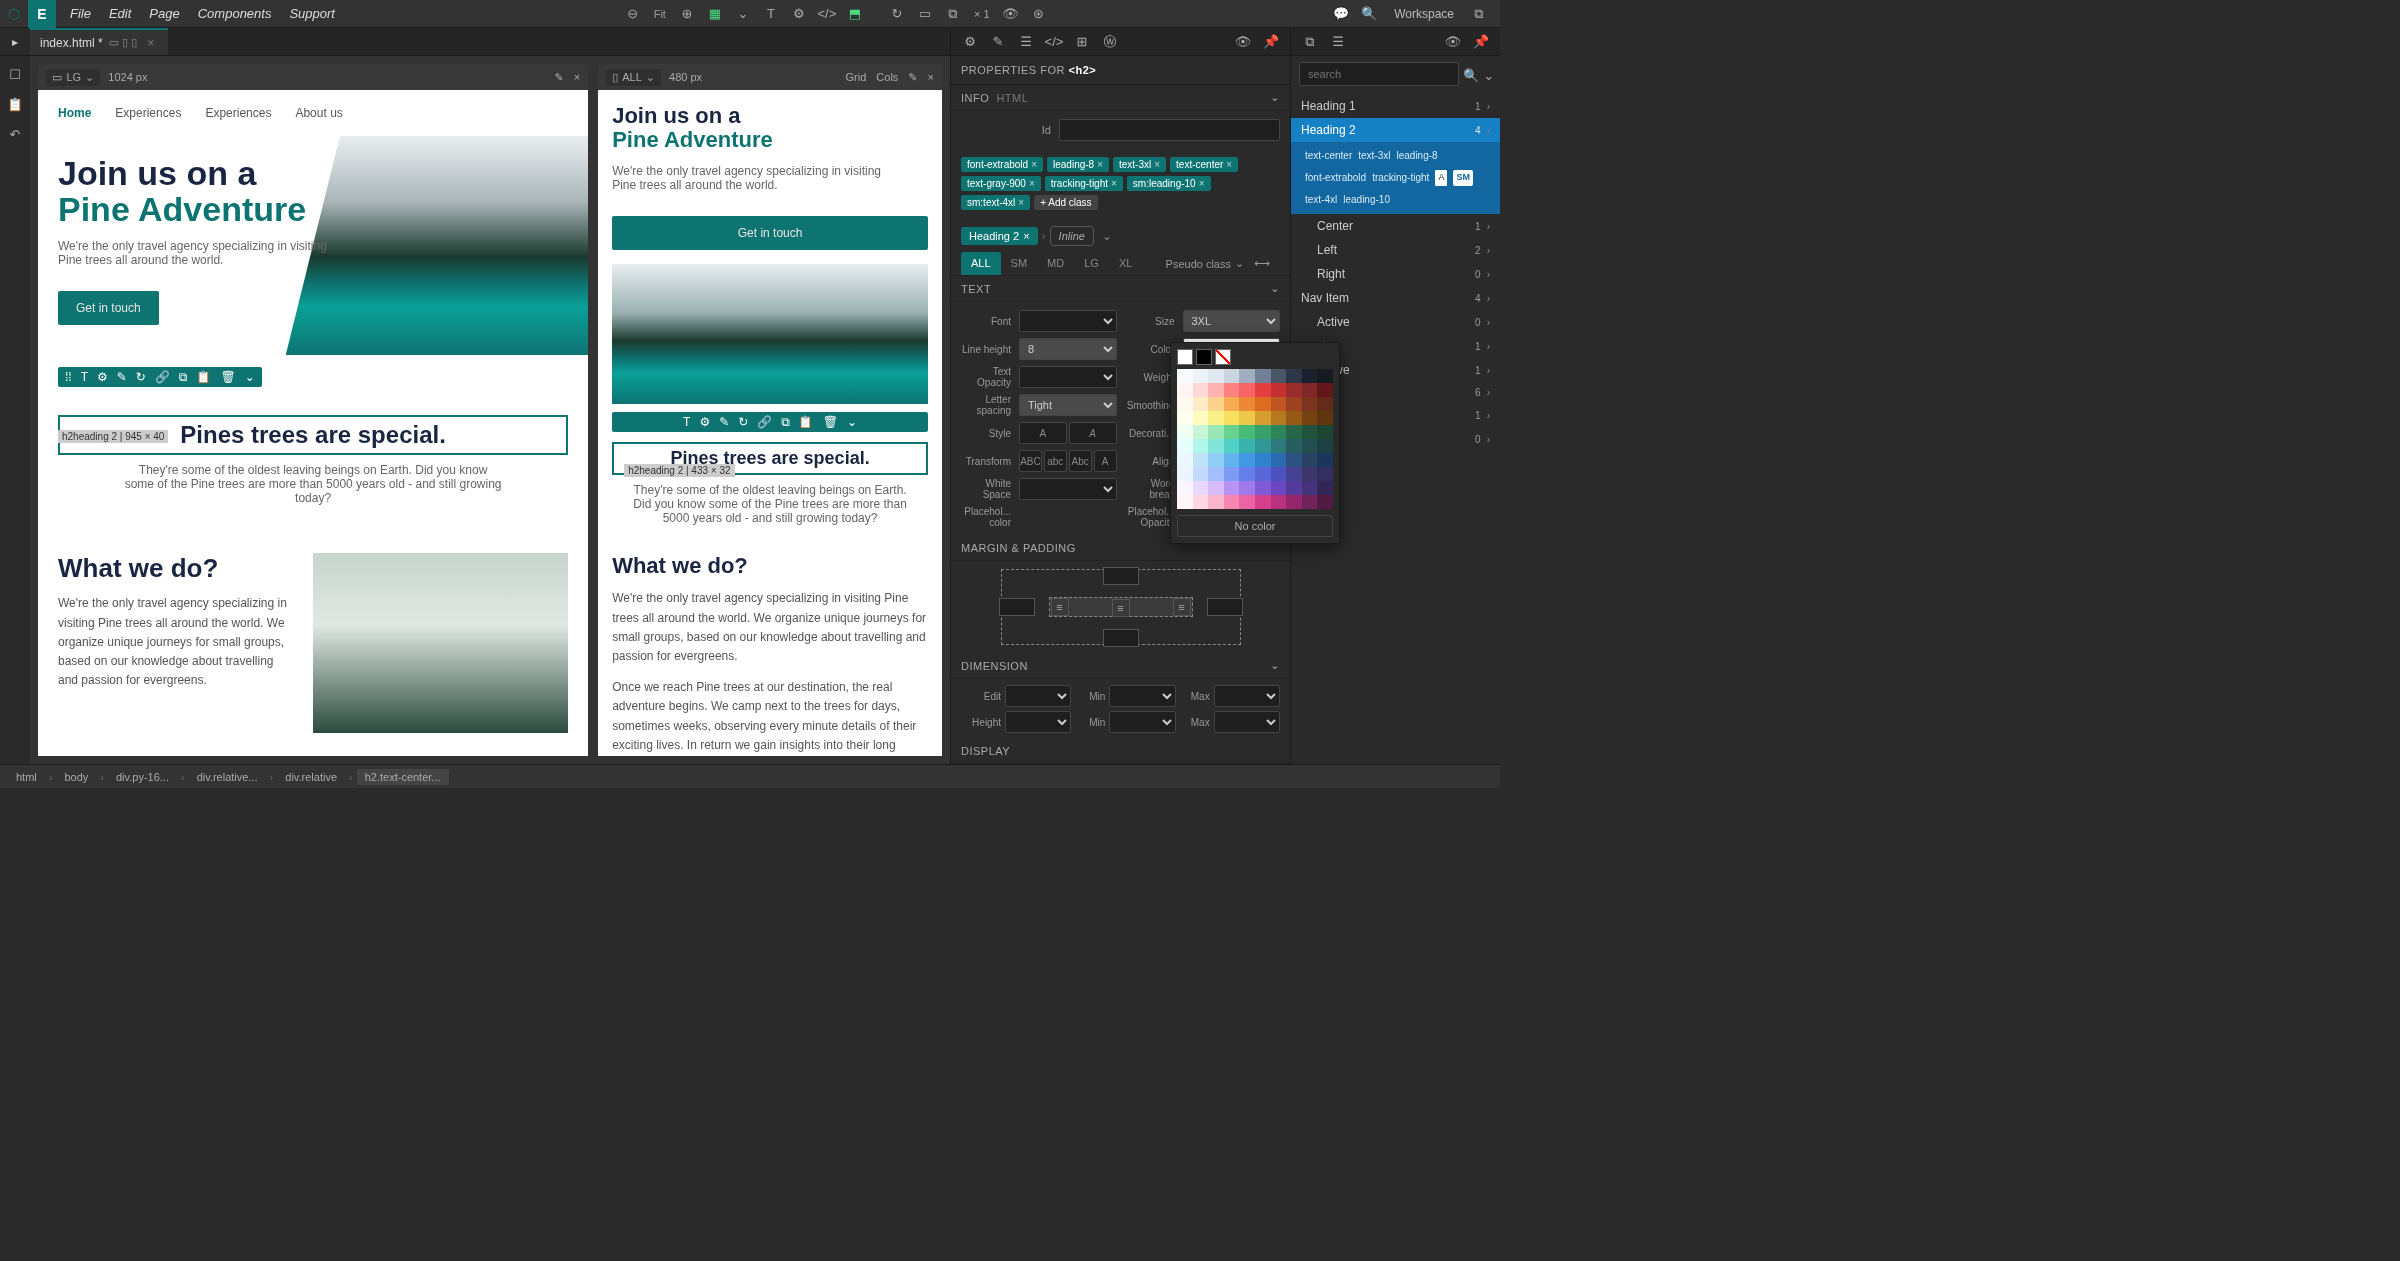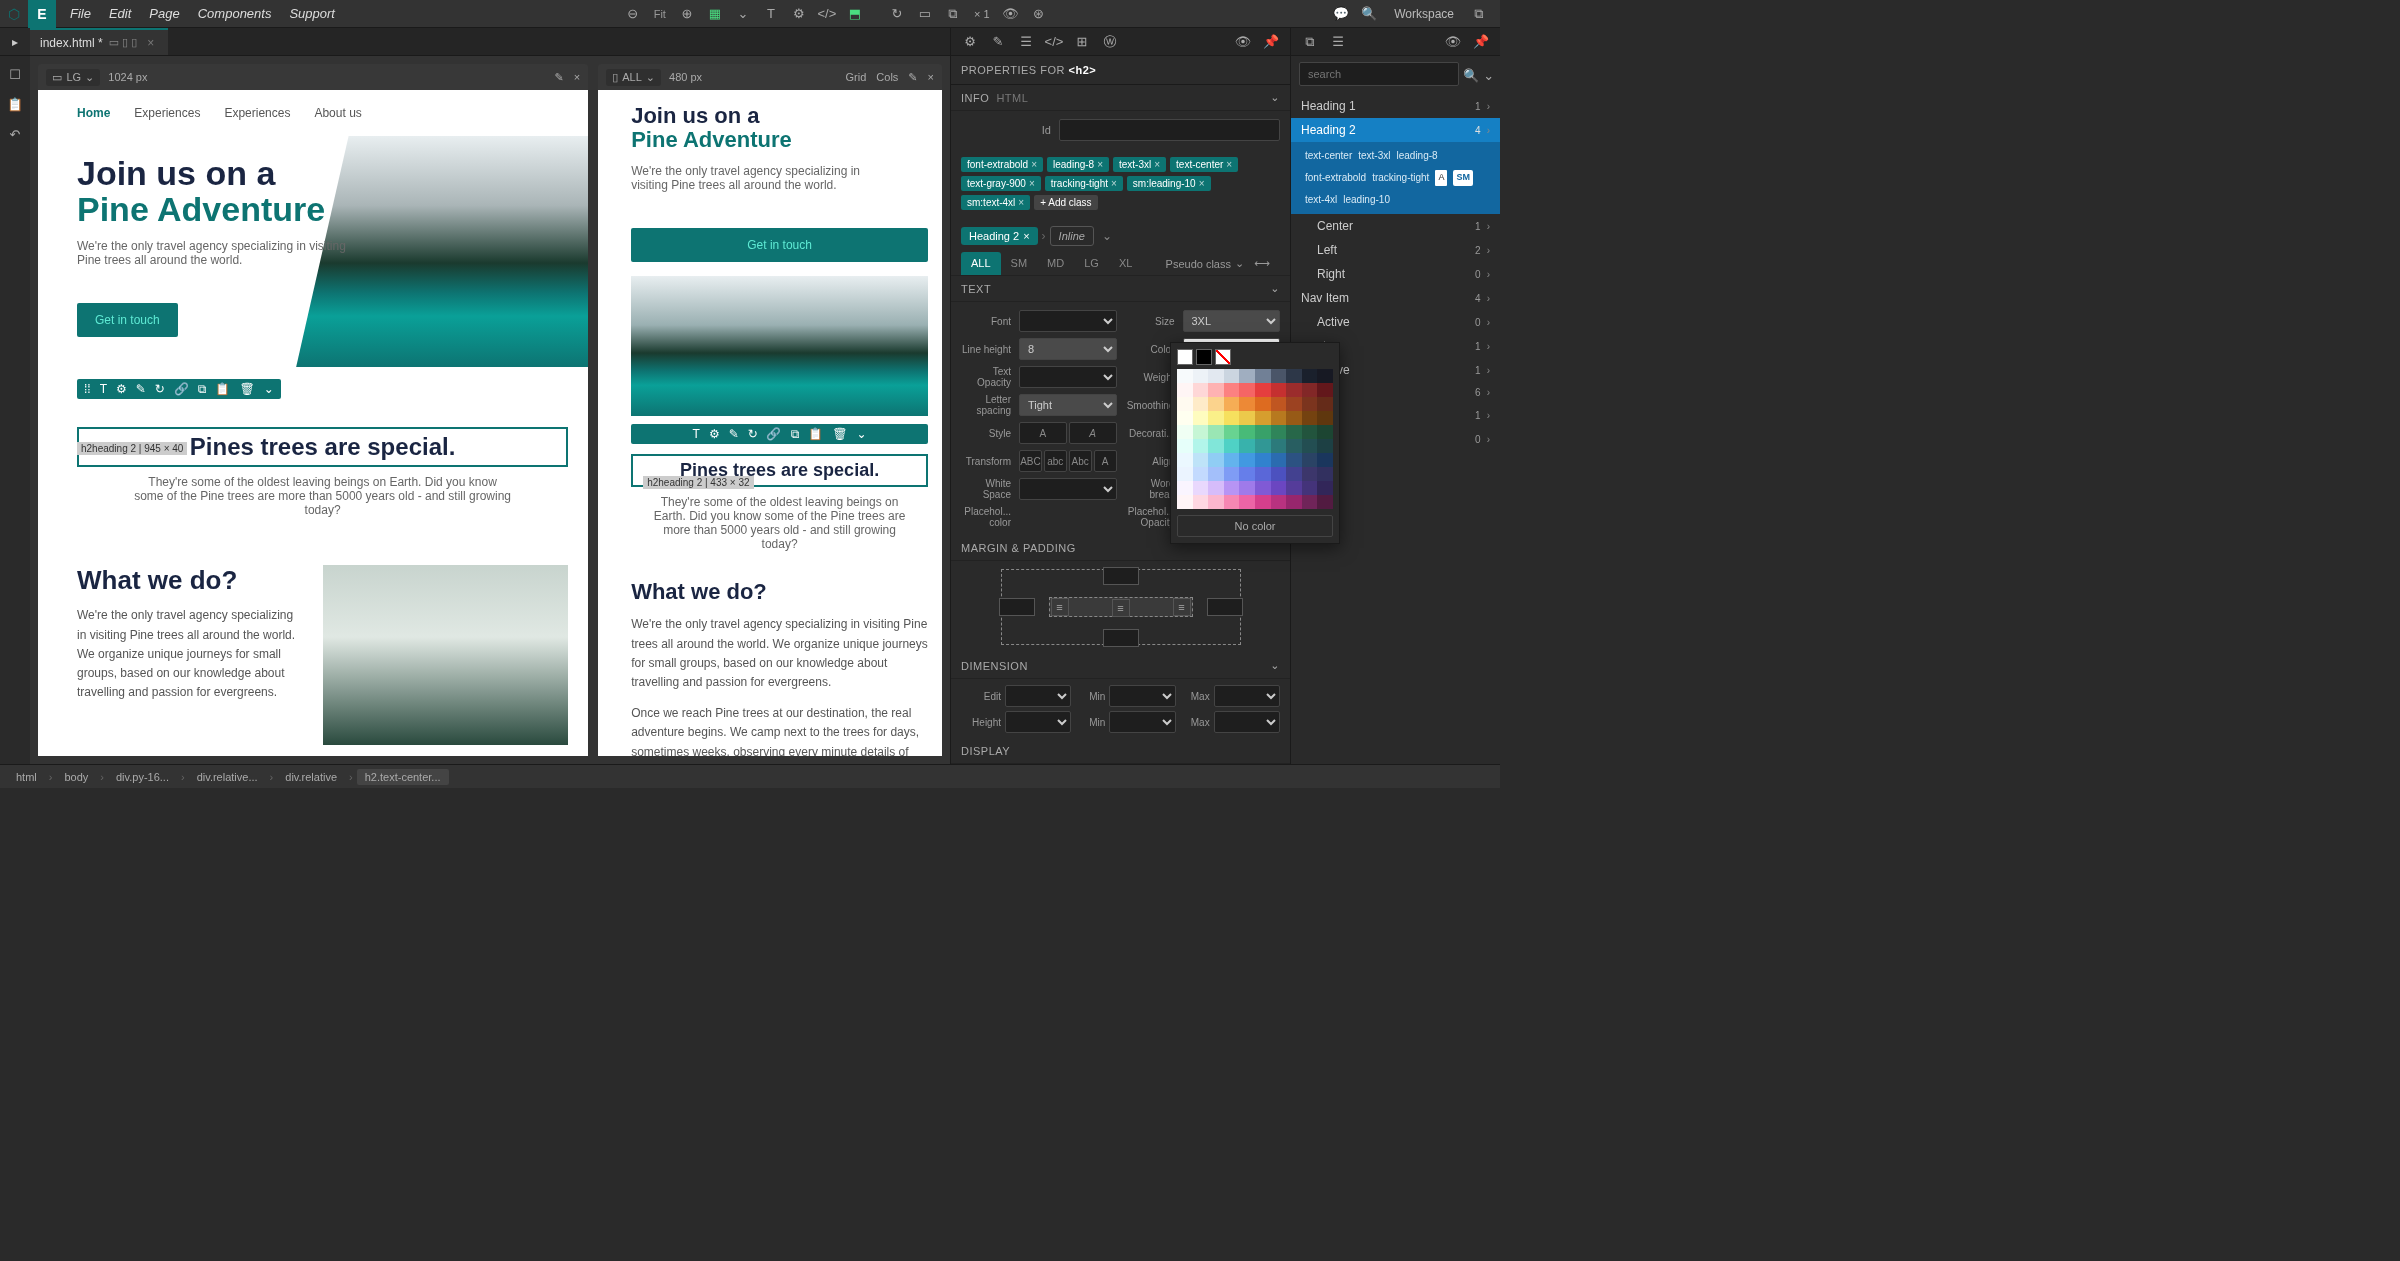--- a/index.html
+++ b/index.html
@@ -29,34 +29,34 @@
 
 .main { display: flex; height: calc(100% - 28px - 28px - 24px); }
 .left-sidebar { width: 30px; background: #2a2a2a; display: flex; flex-direction: column; padding-top: 6px; gap: 6px; align-items: center; }
 .left-sidebar .tool-btn { width: 24px; height: 24px; }
 
 .canvases { flex: 1; background: #333; display: flex; gap: 10px; padding: 8px; overflow: hidden; }
 .canvas-col { display: flex; flex-direction: column; min-width: 0; }
 .canvas-header { height: 26px; background: #383838; display: flex; align-items: center; padding: 0 8px; gap: 8px; font-size: 11px; color: #aaa; border-radius: 3px 3px 0 0; }
 .canvas-header .bp { display:flex; align-items:center; gap:4px; background:#2f2f2f; padding:2px 6px; border-radius:3px; }
 .canvas-header .right { margin-left: auto; display:flex; gap:10px; align-items:center; }
-.canvas-body { background: #fff; color: #222; overflow-y: auto; flex: 1; position: relative; padding-left: 19px; }
+.canvas-body { background: #fff; color: #222; overflow-y: auto; flex: 1; position: relative; }
 .canvas-col.lg { flex: 1.6; }
 .canvas-col.sm { flex: 1; }
 
 
 .site-nav { display:flex; gap:24px; padding: 16px 20px; font-size: 12px; }
 .site-nav a { color: #555; text-decoration:none; }
 .site-nav a.active { color: #0d7472; font-weight: 600; }
 .hero { position:relative; padding: 20px 20px 30px; }
 .hero-lg { display:flex; }
 .hero-text h1 { font-size: 34px; font-weight: 800; line-height: 1.05; color: #1a2542; }
 .hero-text h1 .accent { color: #0d7472; }
 .hero-text p { margin-top: 12px; font-size: 12px; color: #666; max-width: 280px; }
-.btn-primary { display:inline-block; margin-top:36px; background:#0d7472; color:#5eead4; padding:10px 18px; font-size:12px; border-radius:2px; cursor:pointer; }
+.btn-primary { display:inline-block; margin-top:24px; background:#0d7472; color:#e5e5e5; padding:10px 18px; font-size:12px; border-radius:2px; cursor:pointer; }
 .hero-img { position:absolute; right:0; top:0; width: 55%; height: 100%; background: linear-gradient(180deg,#e8eef0 0%,#aab5b7 30%,#1a3a2e 55%,#0d7472 68%,#0aa098 78%,#0d7472 100%); clip-path: polygon(18% 0, 100% 0, 100% 100%, 0 100%); }
 .section { padding: 40px 20px 20px; position:relative; }
 .edit-toolbar { position:absolute; background:#0d7472; color:#fff; display:flex; align-items:center; padding: 3px 4px; gap:3px; font-size:12px; border-radius:2px; }
 .edit-toolbar span { padding: 0 3px; cursor:pointer; }
 .selected-h2 { border:2px solid #0d7472; text-align:center; font-size: 24px; font-weight:800; color:#1a2542; padding: 4px; }
 .dim-label { position:absolute; background:#ccc; color:#333; font-size:10px; padding:1px 4px; }
 .desc { text-align:center; font-size:12px; color:#666; max-width: 380px; margin: 8px auto; }
 .what-title { font-size: 26px; font-weight: 800; color:#1a2542; margin-bottom: 10px; }
 .what-p { font-size:12px; color:#555; line-height:1.6; max-width: 280px; }
 .forest-img { height: 180px; background: linear-gradient(180deg,#c8d4ce 0%,#e0e8e3 40%,#2a4a3e 100%); margin-left: auto; width: 50%; }

